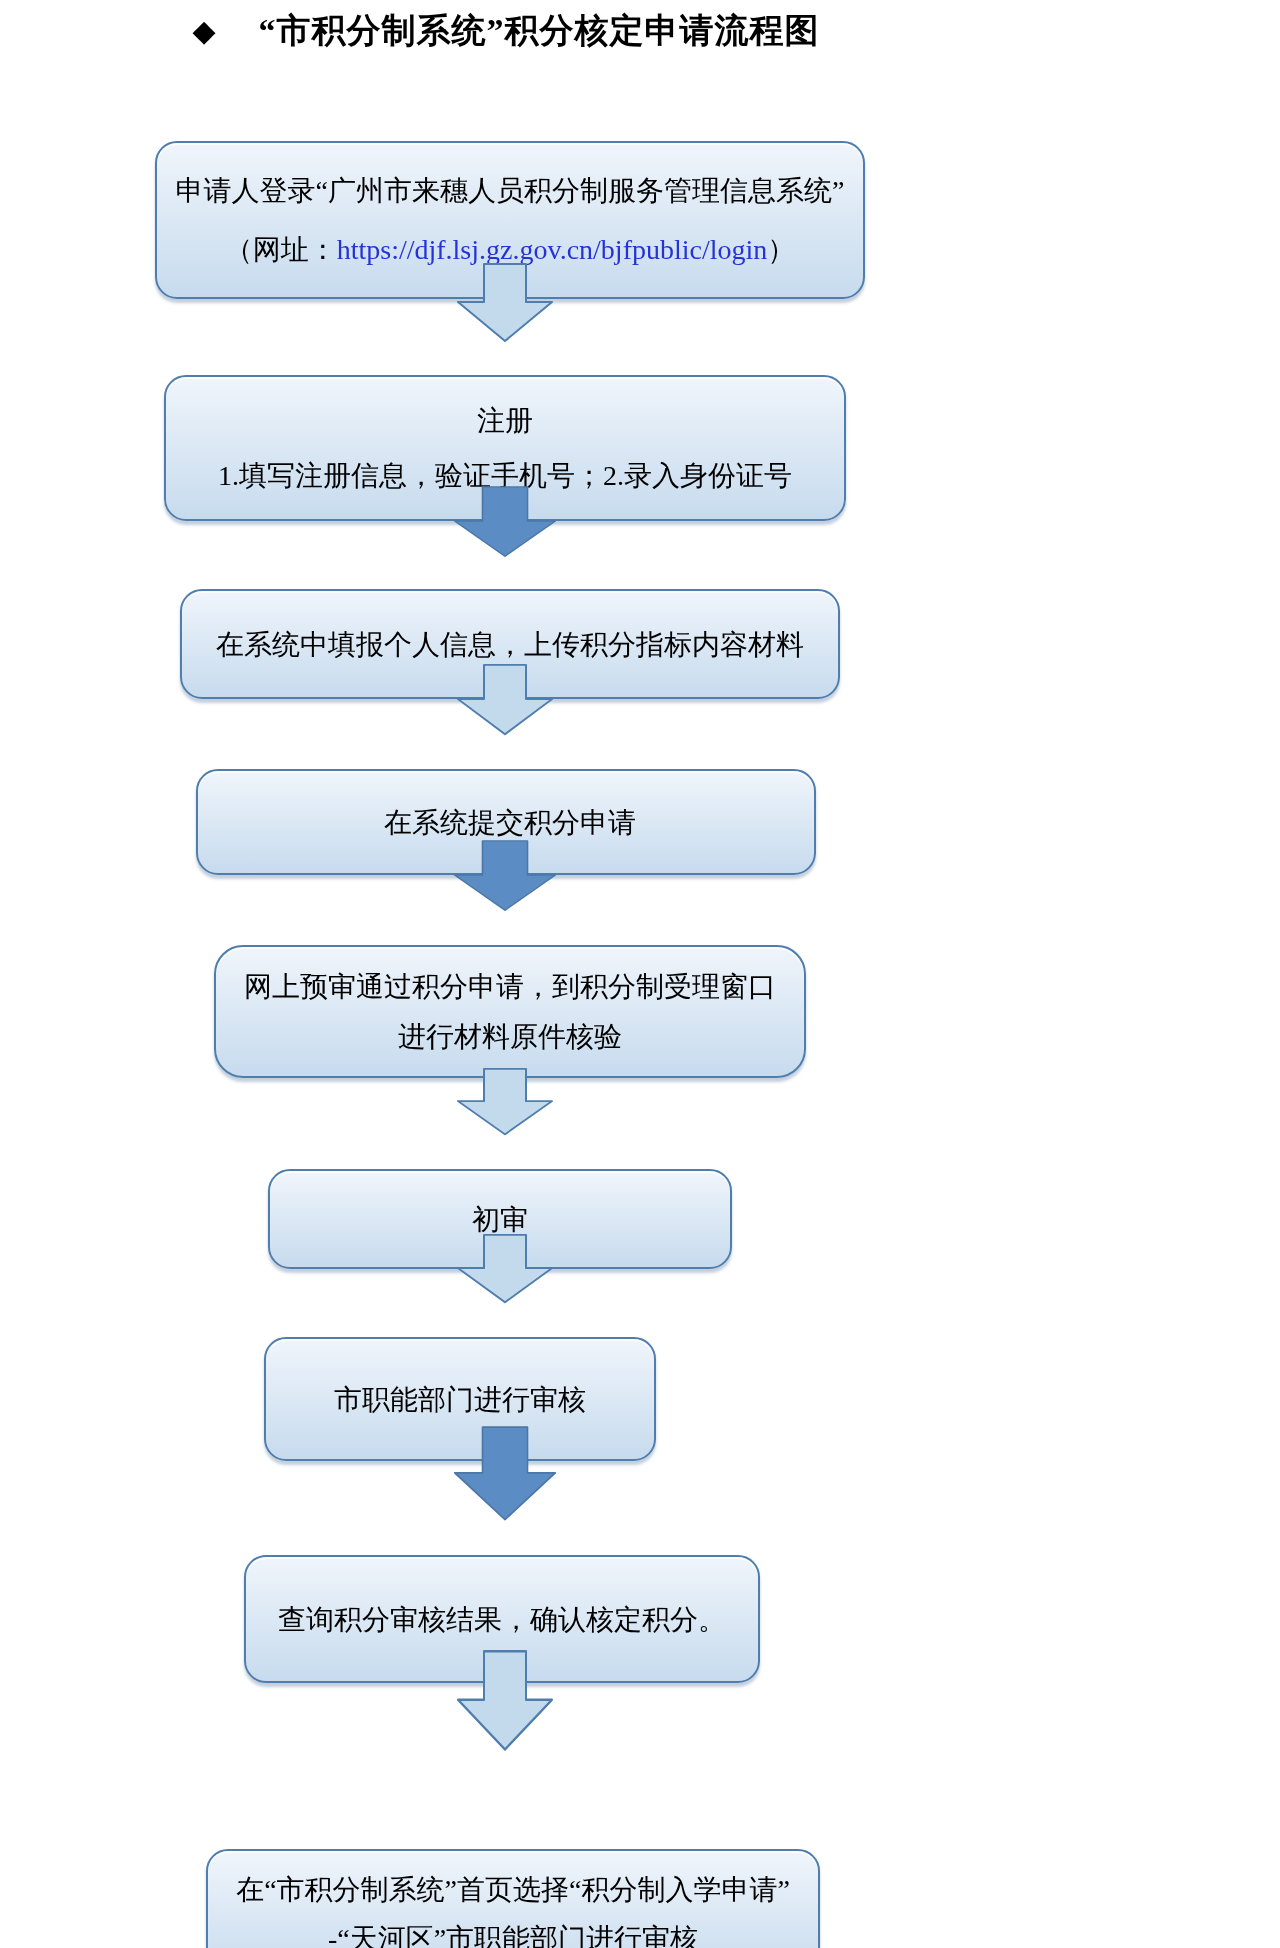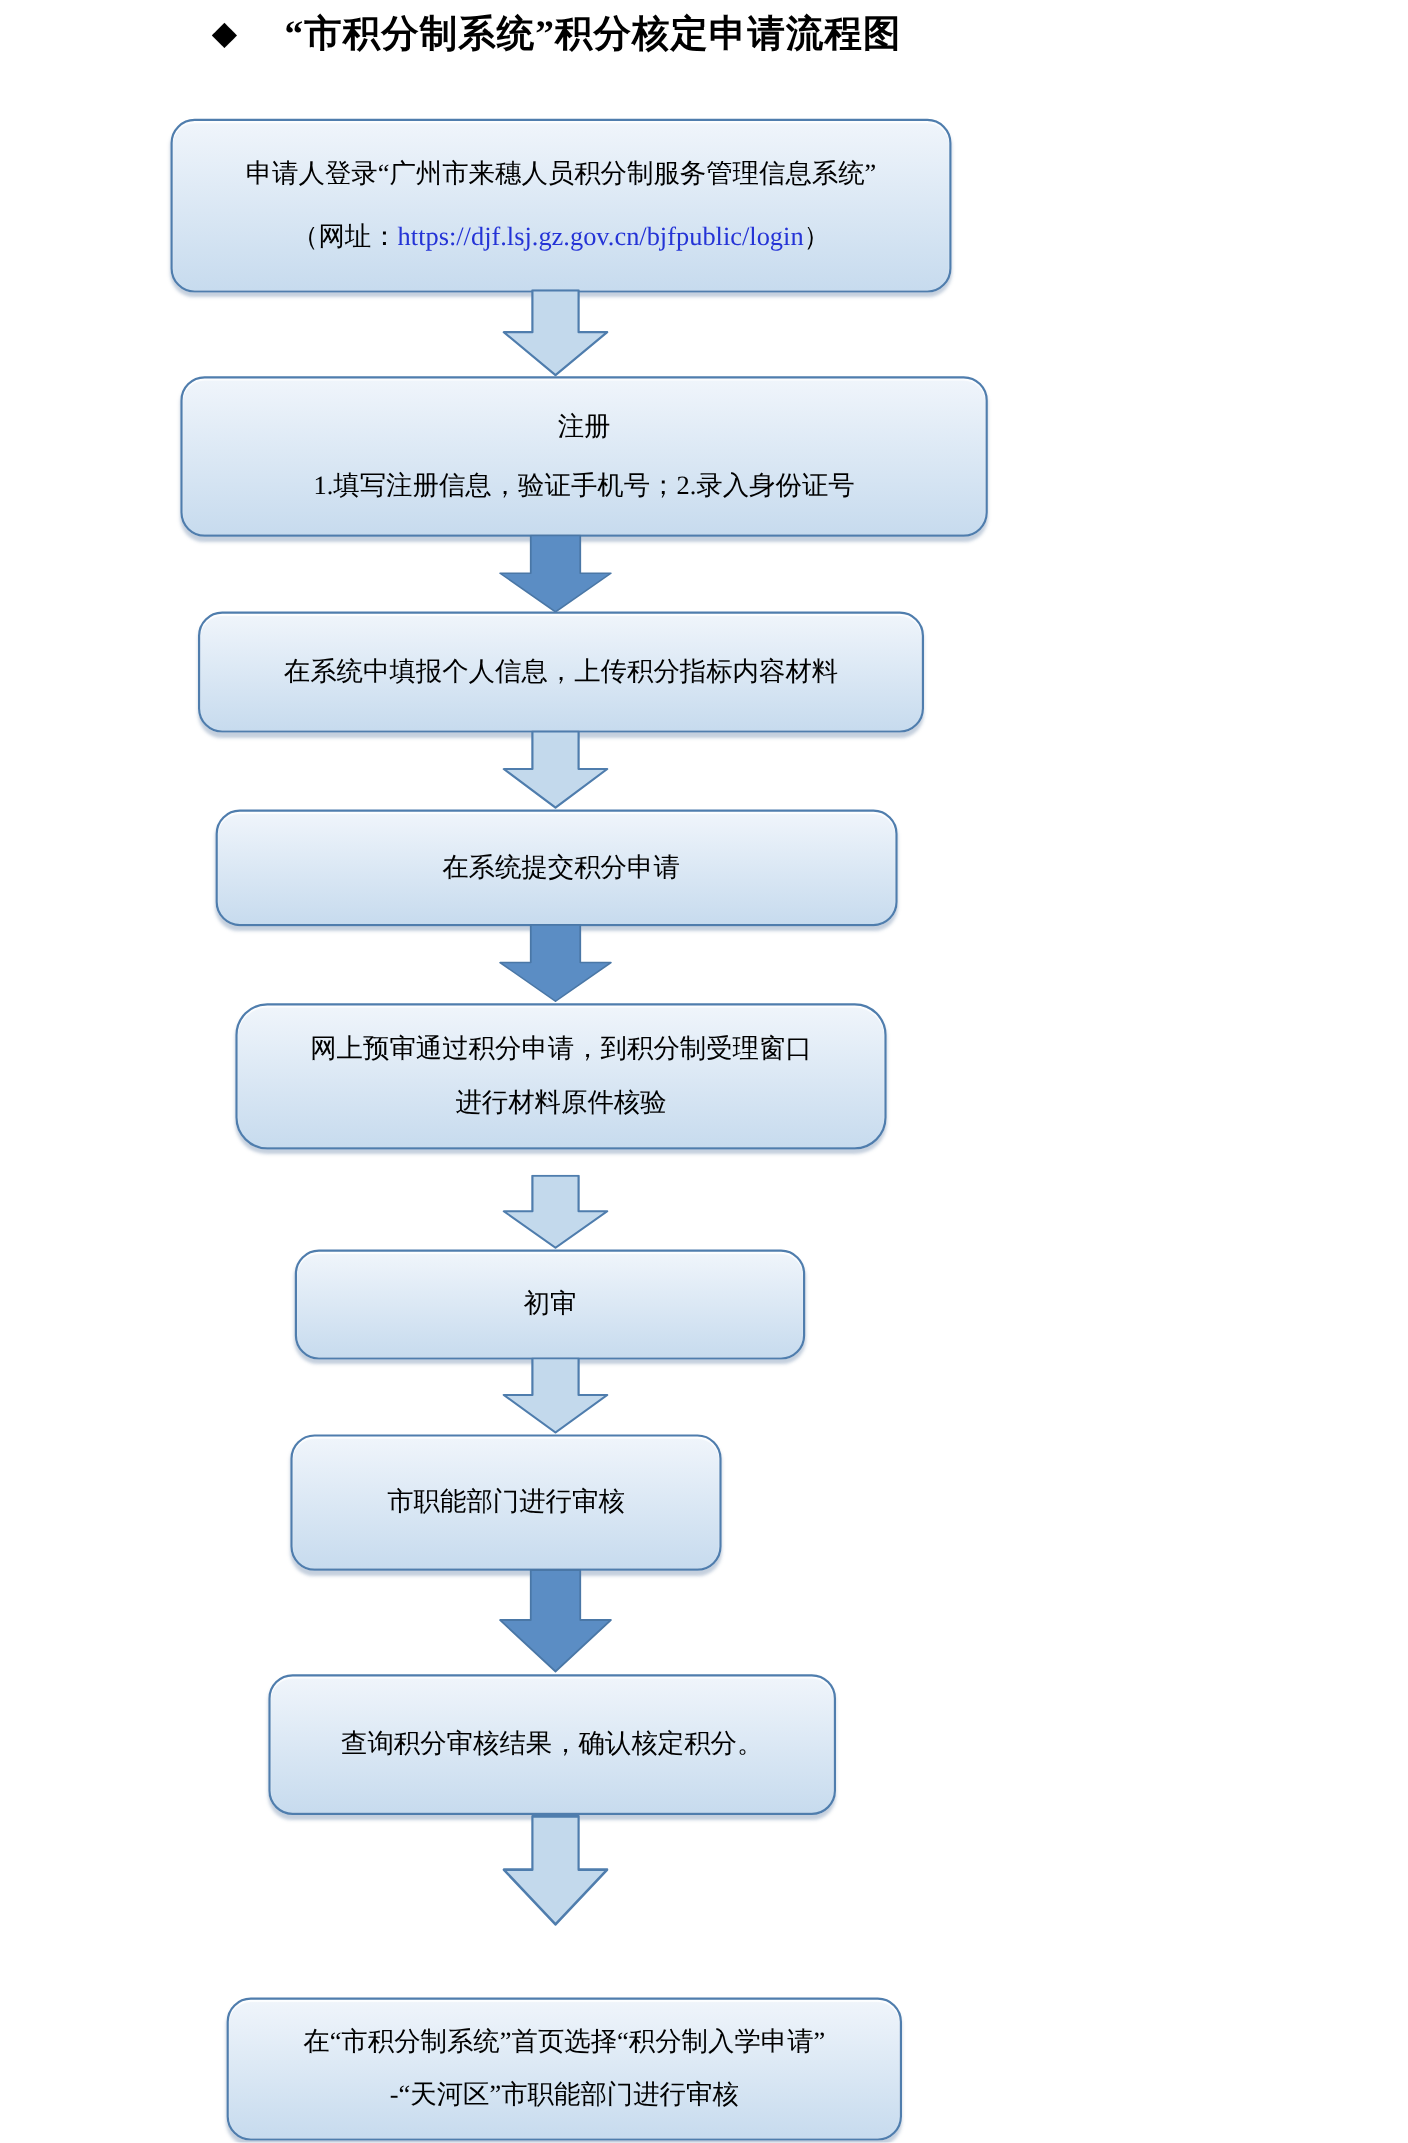--- a/index.html
+++ b/index.html
@@ -22,21 +22,21 @@
     display:flex;justify-content:center;align-items:center;gap:42px;
     font-weight:bold;font-size:34px;letter-spacing:1px;
   }
   .title .bullet{font-size:30px;line-height:1;}
   .box{
     position:absolute;box-sizing:border-box;
     border:2.4px solid var(--box-border);border-radius:22px;
     background:linear-gradient(180deg,var(--box-fill-top) 0%,#e0ebf6 38%,var(--box-fill-bottom) 100%);
     box-shadow:0 4px 3px rgba(100,130,165,.38), inset 0 2px 1px rgba(255,255,255,.85);
     display:flex;flex-direction:column;justify-content:space-evenly;align-items:center;
-    text-align:center;font-size:24px;padding:6px 16px;
+    text-align:center;font-size:28px;padding:6px 16px;margin-top:33px;
   }
   .box .line{line-height:1.25;white-space:nowrap;}
   .url-line{white-space:nowrap;}
   .url-link{color:var(--link-color);text-decoration:none;cursor:pointer;}
   .arrow{position:absolute;}
   .arrow svg{display:block;width:100%;height:100%;}
   .arrow-outline svg path{fill:var(--outline-arrow-fill);stroke:var(--box-border);stroke-width:2;}
   .arrow-solid svg path{fill:var(--solid-arrow-fill);stroke:#4a77a6;stroke-width:1.5;}
 </style>
 </head>
@@ -55,21 +55,21 @@
       <span>（网址：</span><span class="url-link">https://djf.lsj.gz.gov.cn/bjfpublic/login</span><span>）</span>
     </div>
   </div>
 
   <div class="arrow arrow-outline" style="left:449px;top:263px;width:112px;height:80px;">
     <svg viewBox="0 0 112 80" preserveAspectRatio="none">
         <path d="M35 1 H77 V39 H103 L56 78 L9 39 H35 Z" stroke-linejoin="round"></path>
       </svg>
   </div>
 
-  <div class="box" style="left:164px;top:342px;width:734px;height:146px;">
+  <div class="box" style="left:164px;top:342px;width:682px;height:146px;">
     <div class="line">注册</div>
     <div class="line">1.填写注册信息，验证手机号；2.录入身份证号</div>
   </div>
 
   <div class="arrow arrow-solid" style="left:445px;top:486px;width:120px;height:72px;">
     <svg viewBox="0 0 112 80" preserveAspectRatio="none">
         <path d="M35 1 H77 V39 H103 L56 78 L9 39 H35 Z" stroke-linejoin="round"></path>
       </svg>
   </div>
 

